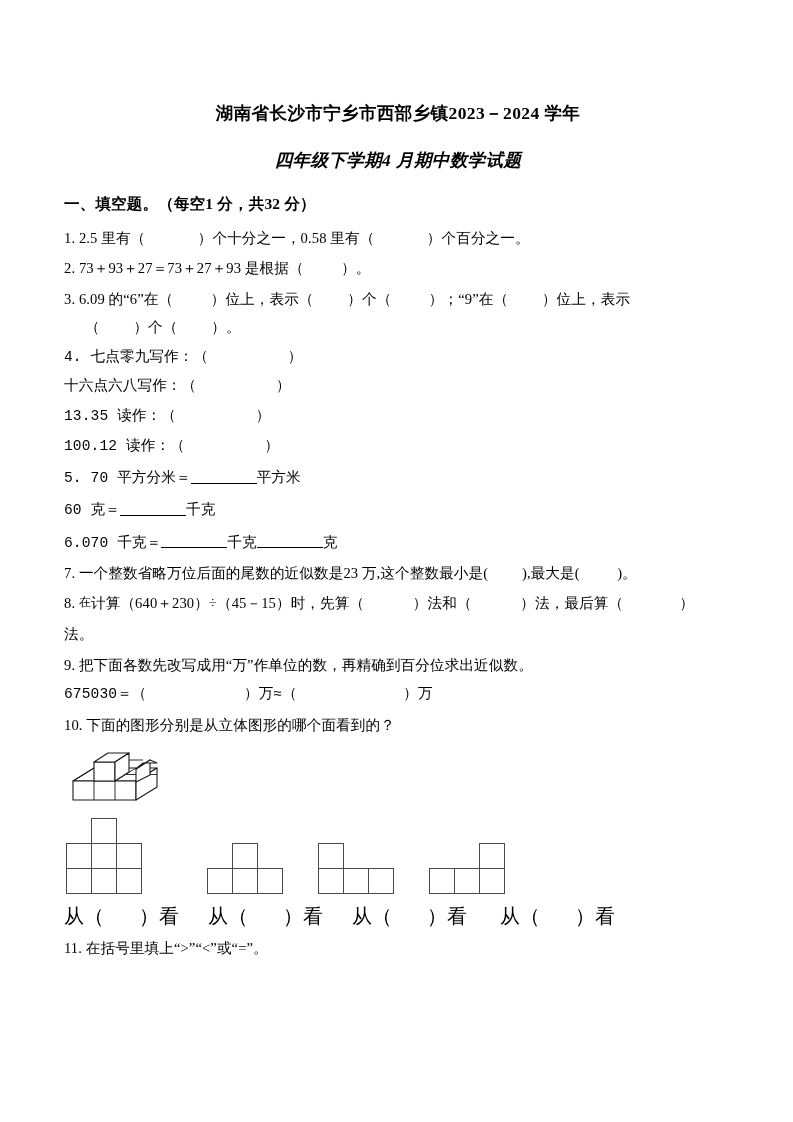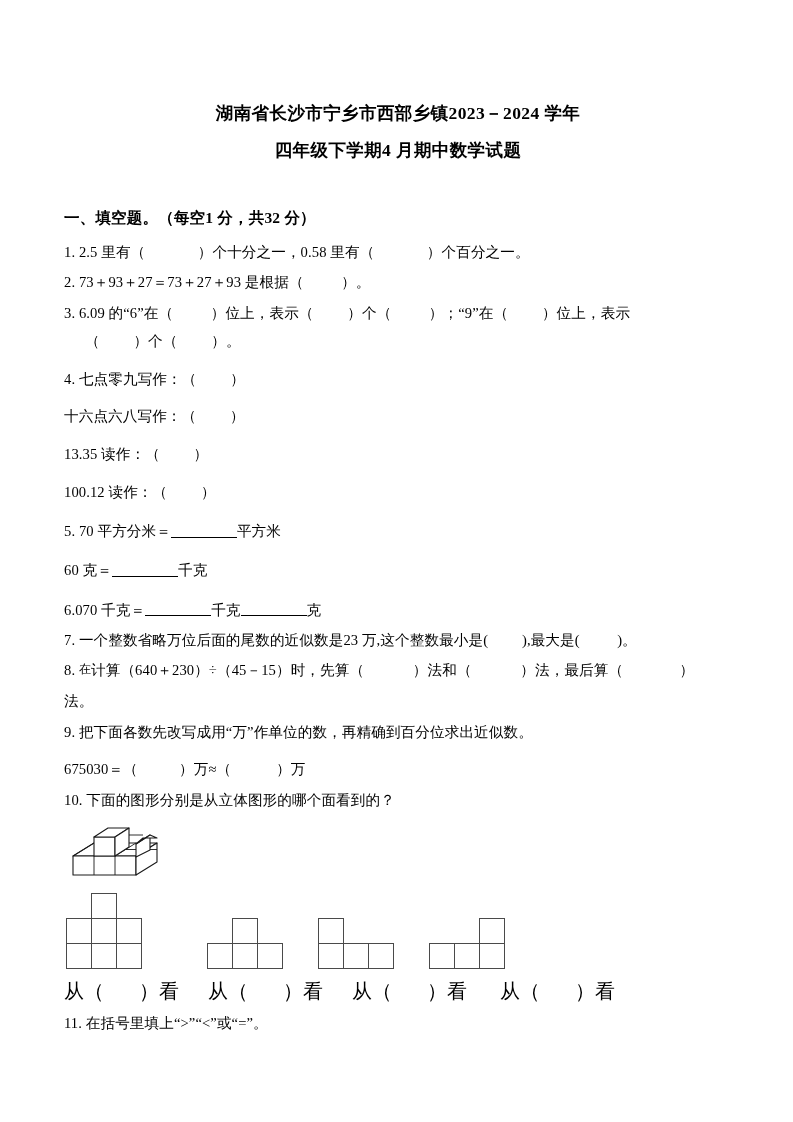--- a/index.html
+++ b/index.html
@@ -31,41 +31,41 @@
 
   
   .doc-title {
     text-align: center;
     font-weight: bold;
     font-size: 17.5px;
     letter-spacing: 0.4px;
     line-height: 1.5;
   }
   .title-1 { margin-top: 100px; }
-  .title-2 { margin-top: 11px; }
+  .title-2 { margin-top: 21px; font-style: italic; }
 
   
   .section-heading {
     font-weight: bold;
     font-size: 15.5px;
-    margin-top: 44px;
+    margin-top: 20px;
     letter-spacing: 0.2px;
   }
 
   
   .q {
     font-size: 14.6px;
     line-height: 1.0;
     margin-top: 16px;
     white-space: pre-wrap;
     letter-spacing: 0.1px;
   }
   .q.tight { margin-top: 14px; }
   .q.indent { margin-left: 21px; }
-  .q.sub { margin-top: 23px; }
+  .q.sub { margin-top: 15px; font-family: Liberation Mono, monospace; }
 
   .sup-inline {
     font-size: 12px;
     vertical-align: 2px;
   }
 
   .blank-line {
     display: inline-block;
     border-bottom: 1.2px solid #000;
     width: 66px;

